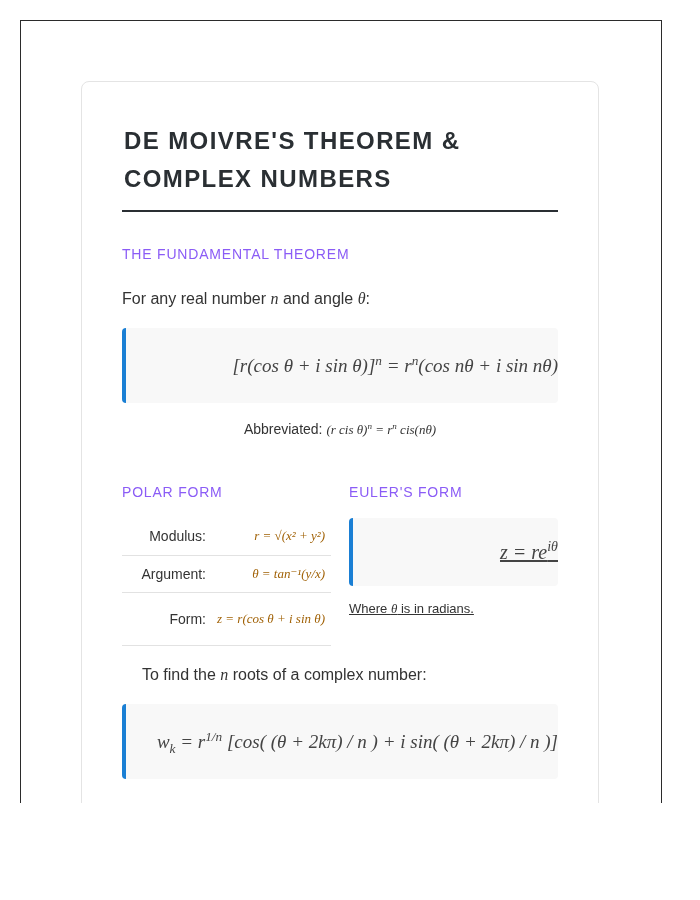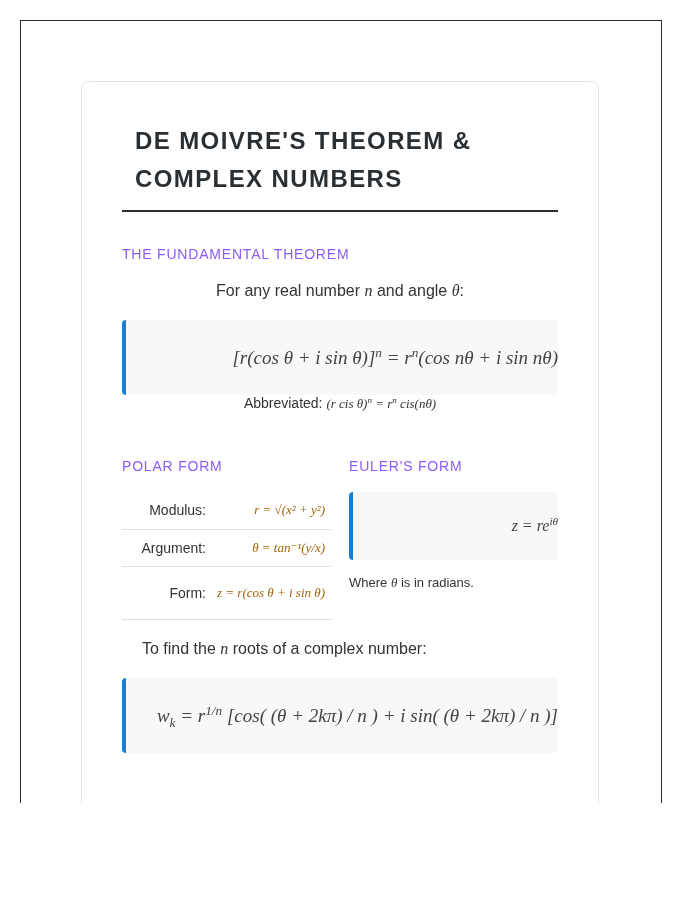--- a/index.html
+++ b/index.html
@@ -7,21 +7,21 @@
   .viewport {
     position: absolute; left: 20px; top: 20px; width: 640px; height: 782px;
     border: 1px solid #2b2b2b; border-bottom: none; overflow: hidden; background: #fff;
   }
   .card {
     position: absolute; left: 60px; top: 60px; width: 518px; min-height: 900px;
     border: 1px solid #e4e4e4; border-radius: 8px; background: #fff; box-sizing: border-box;
     padding: 0 40px;
   }
   .page-title {
-    margin: 40px 0 0 13px; font-size: 24px; font-weight: bold; letter-spacing: 1.4px;
+    margin: 40px 0 0 2px; font-size: 24px; font-weight: bold; letter-spacing: 1.4px;
     color: #2a2f33; line-height: 38px; text-transform: uppercase;
   }
   .title-rule { height: 2px; background: #2a2f33; margin-top: 12px; }
   .section-h {
     color: #8b5cf6; font-weight: normal; font-size: 14px; letter-spacing: 0.8px;
     text-transform: uppercase; margin: 0;
   }
   .para { font-size: 16px; color: #333; margin: 0; }
   .mi { font-family: "Liberation Serif", "DejaVu Serif", serif; font-style: italic; }
   .formula-box {
@@ -44,23 +44,23 @@
 <body>
 
 <div class="viewport">
   <div class="card">
 
     <h1 class="page-title">De Moivre's Theorem &amp; Complex Numbers</h1>
     <div class="title-rule"></div>
 
     <section>
       <h2 class="section-h" style="margin-top:34px;">The Fundamental Theorem</h2>
-      <p class="para" style="margin-top:20px;text-align:center;"><span>For any real number </span><span class="mi">n</span><span> and angle </span><span class="mi">θ</span><span>:</span></p>
+      <p class="para" style="margin-top:28px;"><span>For any real number </span><span class="mi">n</span><span> and angle </span><span class="mi">θ</span><span>:</span></p>
       <div class="formula-box" style="margin-top:20px; height:75px; line-height:75px; font-size:19px;"><span>[r(cos θ + i sin θ)]</span><sup>n</sup><span> = r</span><sup>n</sup><span>(cos nθ + i sin nθ)</span></div>
-      <div class="abbr" style=""><span>Abbreviated: </span><span class="mi"><span>(r cis θ)</span><sup>n</sup><span> = r</span><sup>n</sup><span> cis(nθ)</span></span></div>
+      <div class="abbr" style="margin-top:18px;"><span>Abbreviated: </span><span class="mi"><span>(r cis θ)</span><sup>n</sup><span> = r</span><sup>n</sup><span> cis(nθ)</span></span></div>
     </section>
 
     <div class="cols" style="margin-top:46px;">
       <section class="col">
         <h2 class="section-h">Polar Form</h2>
         <table class="polar" style="margin-top:18px;">
           <tbody>
               <tr style="height:37px;">
             <td class="lbl">Modulus:</td>
             <td class="val">r = √(x² + y²)</td>
@@ -72,22 +72,22 @@
           <tr style="height:53px;">
             <td class="lbl">Form:</td>
             <td class="val">z = r(cos θ + i sin θ)</td>
           </tr>
         </tbody>
           </table>
       </section>
 
       <section class="col">
         <h2 class="section-h">Euler's Form</h2>
-        <div class="formula-box" style="margin-top:18px; height:68px; line-height:68px; font-size:16px;"><span>z = re</span><sup>iθ</sup></div>
-        <p class="note" style="margin:15px 0 0 0;"><span>Where </span><span class="mi">θ</span><span> is in radians.</span></p>
+        <div class="formula-box" style="margin-top:18px; height:68px; line-height:68px; font-size:20px;text-decoration:underline;"><span>z = re</span><sup>iθ</sup></div>
+        <p class="note" style="margin:15px 0 0 0;text-decoration:underline;"><span>Where </span><span class="mi">θ</span><span> is in radians.</span></p>
       </section>
     </div>
 
     <section>
       <p class="para" style="margin-top:20px;margin-left:20px;"><span>To find the </span><span class="mi">n</span><span> roots of a complex number:</span></p>
       <div class="formula-box" style="margin-top:20px; height:75px; padding-top:26px; line-height:24px; font-size:19px; text-align:right; padding-left:20px; white-space:nowrap; overflow:hidden;"><span>w</span><sub style="font-size:70%;">k</sub><span> = r</span><sup>1/n</sup><span> [cos( (θ + 2kπ) / n ) + i sin( (θ + 2kπ) / n )]</span></div>
     </section>
 
   </div>
 </div>

